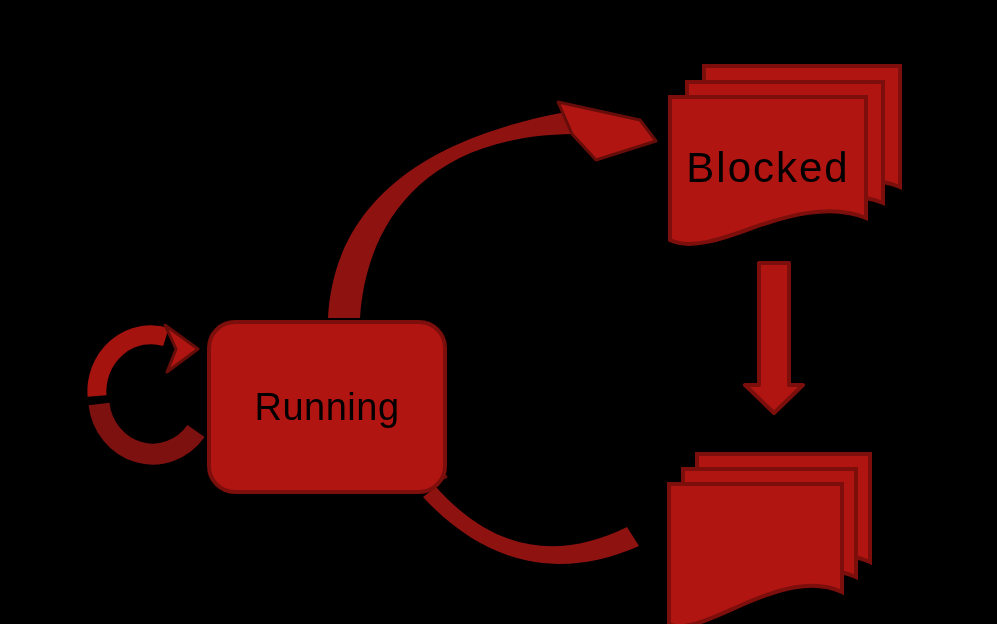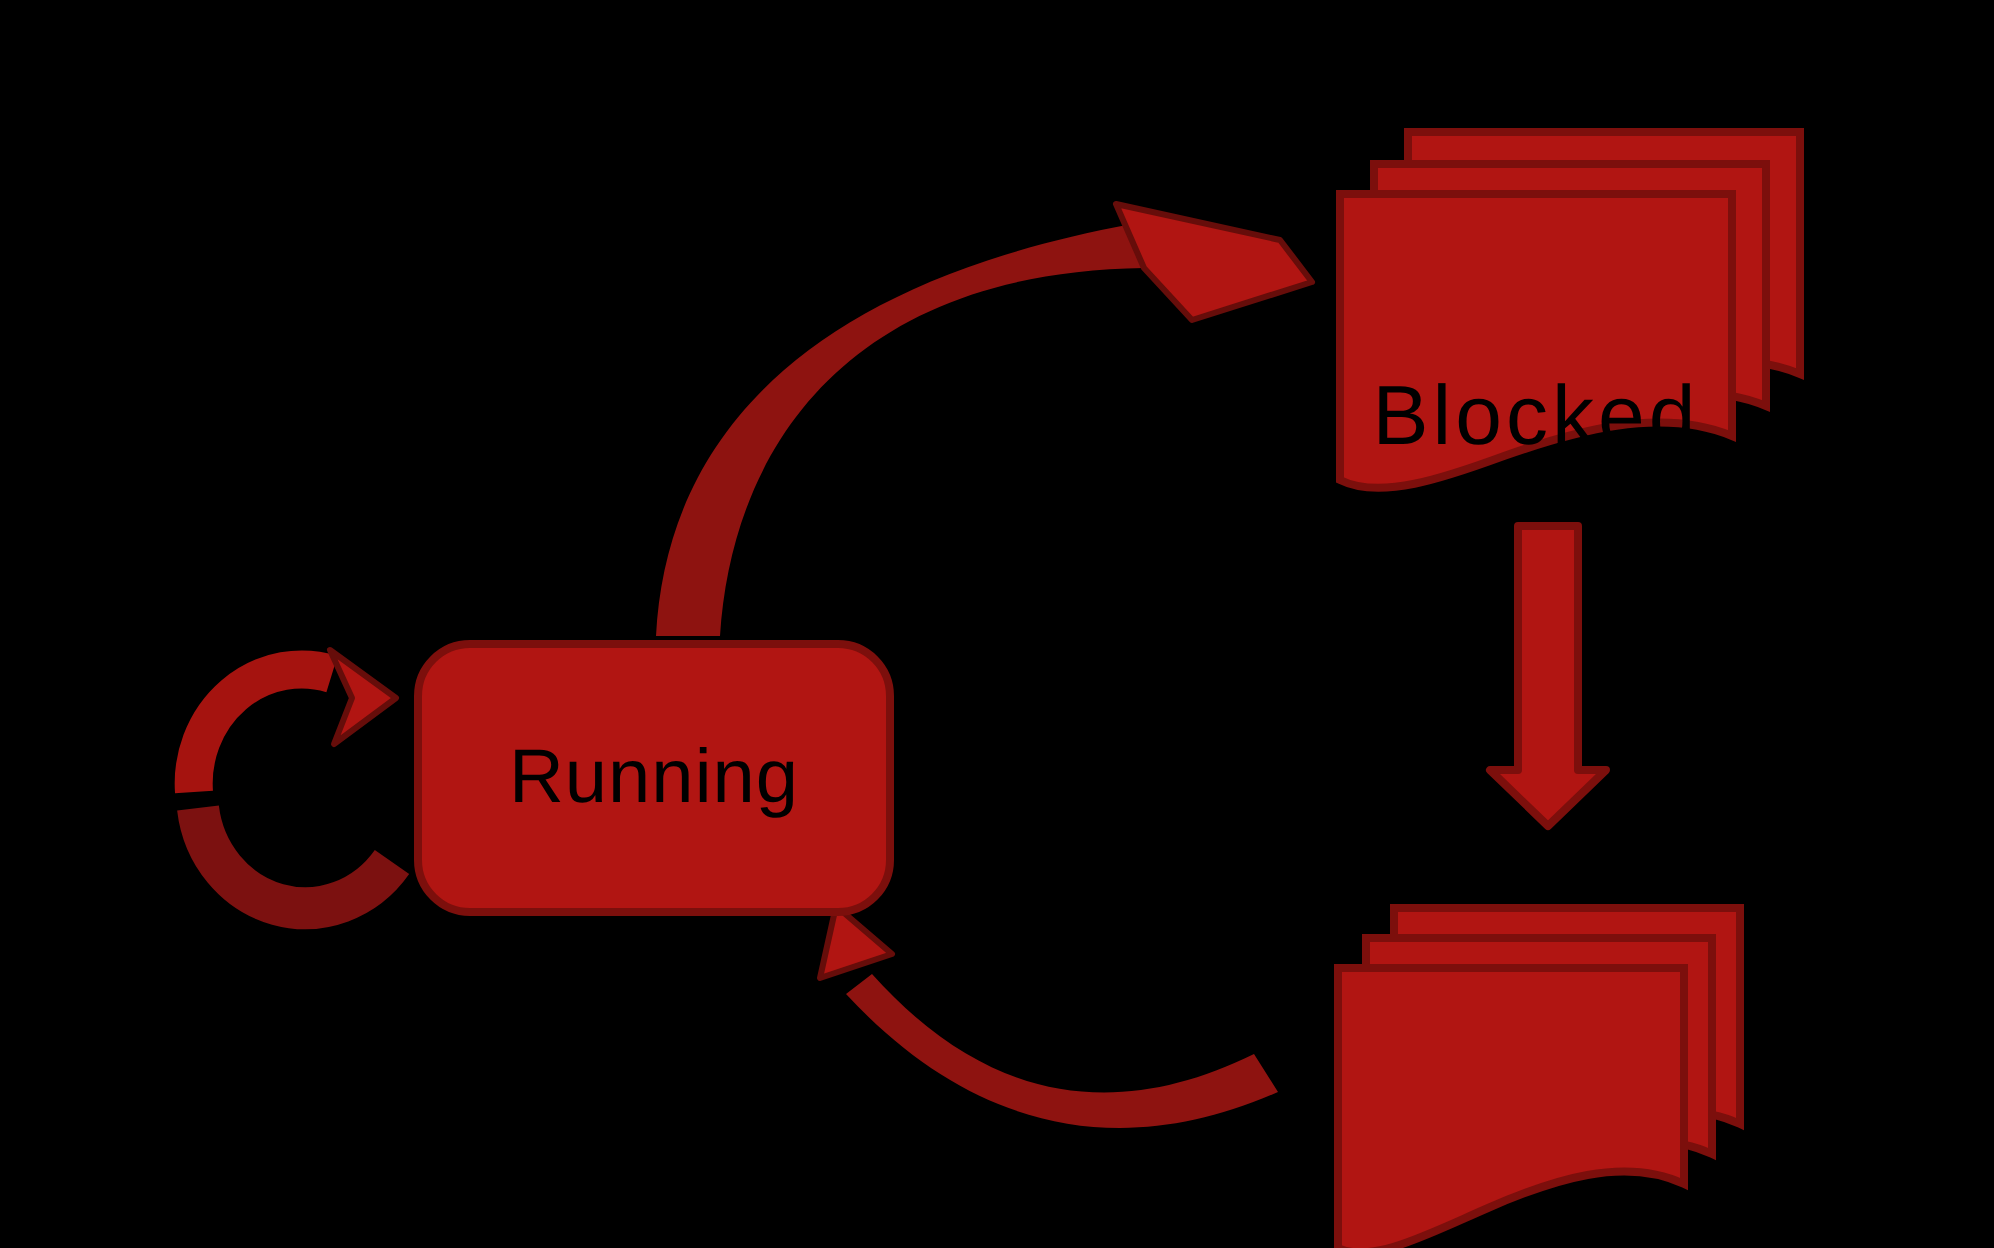--- a/index.html
+++ b/index.html
@@ -6,39 +6,38 @@
   .canvas{
     position:relative;
     width:997px;height:624px;
     background:#000000;
     overflow:hidden;
     font-family:"Liberation Sans", sans-serif;
   }
   .artwork{position:absolute;left:0;top:0;width:997px;height:624px;}
   .state-box{
     position:absolute;
-    left:207px;top:320px;width:240px;height:138px;
+    left:207px;top:320px;width:240px;height:174px;
     background:#b11512;
     border:4px solid #7c0f0c;
     border-radius:28px;
     box-sizing:border-box;
     display:flex;align-items:center;justify-content:center;text-align:right;
   }
   .state-box .label{
     color:#000000;
     font-size:38px;
     letter-spacing:0.5px;
   }
   .doc-label{
     position:absolute;
     display:flex;align-items:center;justify-content:center;
     color:#000000;
     font-size:42px;
     letter-spacing:2px;
-    margin-top:40px;
   }
   .doc-label.blocked{left:670px;top:100px;width:196px;height:136px;}
   .doc-label.ready{left:669px;top:490px;width:173px;height:134px;}
 </style>
 </head>
 <body>
 
 <div class="canvas">
 
   <svg class="artwork" viewBox="0 0 997 624" xmlns="http://www.w3.org/2000/svg">

